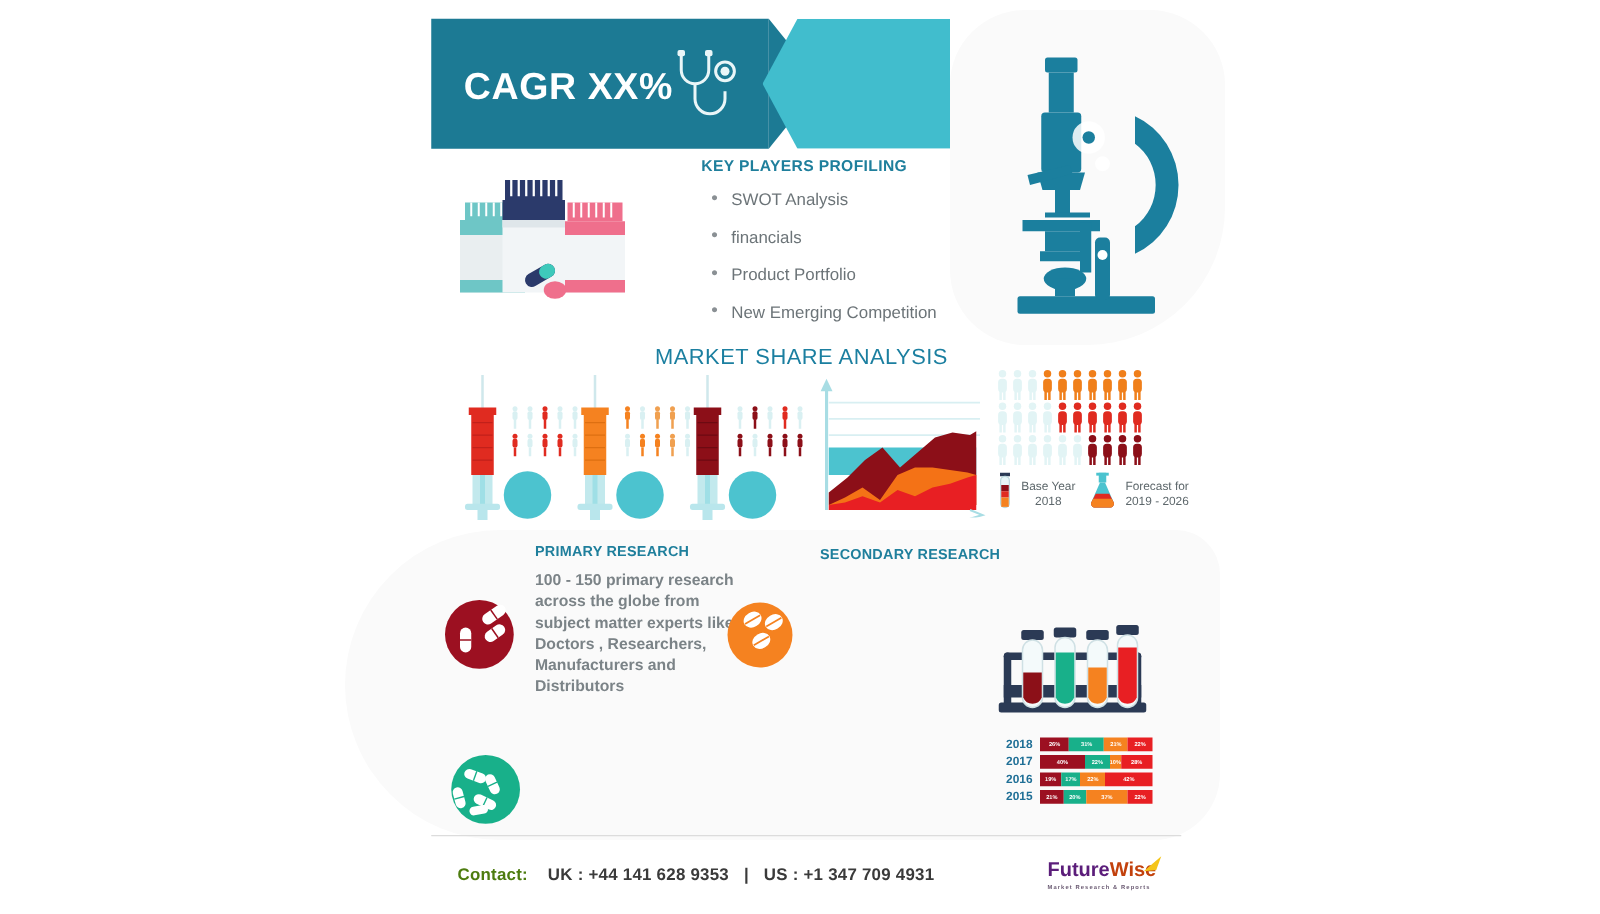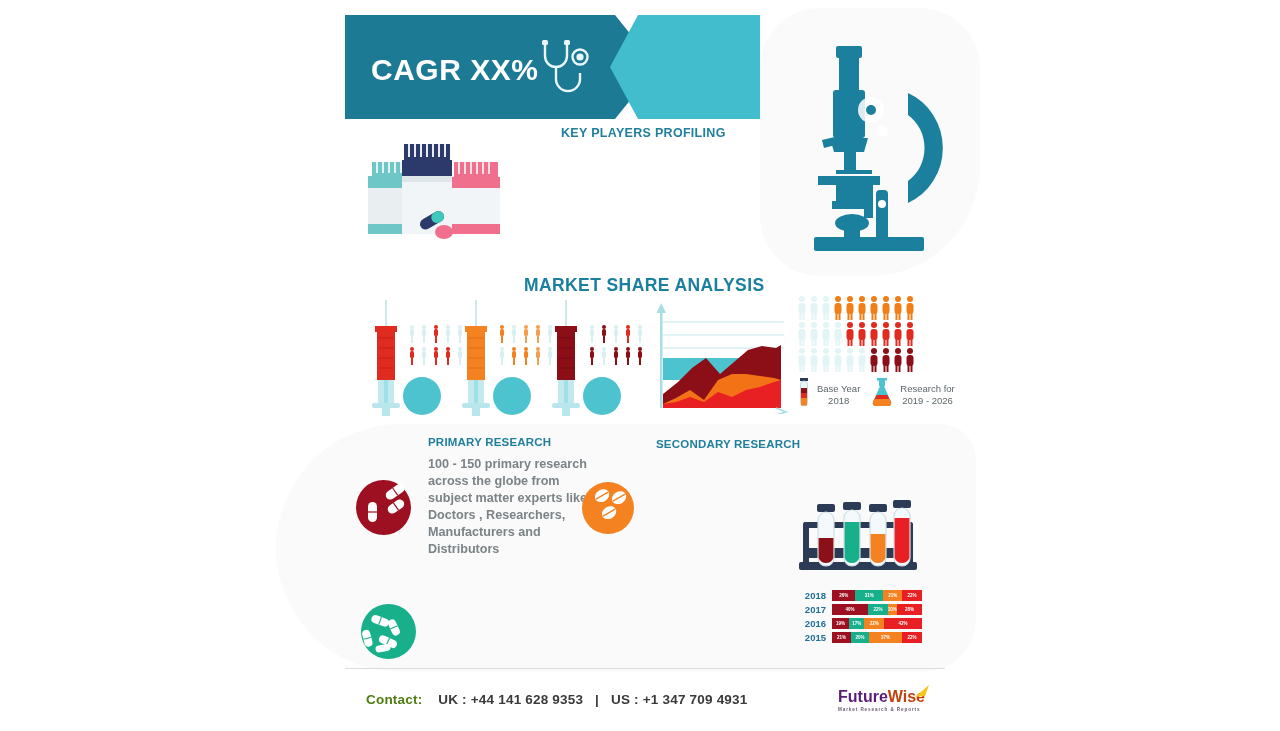--- a/index.html
+++ b/index.html
@@ -23,21 +23,21 @@
   .kp{position:absolute;left:561px;top:126px;width:260px;}
   .kp h3{margin:0 0 12px 0;font-size:12.5px;font-weight:bold;color:#1f7f9c;letter-spacing:.3px;}
   .kp ul{margin:0;padding:0 0 0 24px;list-style:none;}
   .kp li{position:relative;font-size:13.5px;color:#6c7478;margin-bottom:15px;font-weight:500;}
   .kp li:before{content:"•";position:absolute;left:-16px;top:-2px;color:#8a9094;font-size:15px;}
 
   .pills-img{position:absolute;left:360px;top:140px;}
   .micro{position:absolute;left:808px;top:18px;}
 
   
-  .msa-title{position:absolute;left:524px;top:275px;font-size:17.5px;font-weight:bold;color:#1b7fa0;letter-spacing:.4px;text-align:right;}
+  .msa-title{position:absolute;left:524px;top:275px;font-size:17.5px;font-weight:normal;color:#1b7fa0;letter-spacing:.4px;text-align:right;}
   .syr-block{position:absolute;left:362px;top:300px;}
   .area-chart{position:absolute;left:652px;top:302px;}
   .people-block{position:absolute;left:797px;top:296px;}
   .legend{position:absolute;left:797px;top:378px;display:flex;align-items:center;gap:6px;}
   .legend .lt{font-size:9.5px;color:#5d676b;line-height:1.25;text-align:center;font-weight:500;}
 
   
   .sect{position:absolute;}
   .sect h4{margin:0 0 8px 0;font-size:11.5px;font-weight:bold;color:#1f7f9c;letter-spacing:.2px;}
   .sect p{margin:0;font-size:12.6px;color:#7b8387;line-height:1.35;font-weight:bold;}
@@ -139,20 +139,26 @@
       <g transform="translate(58,82) rotate(-30)">
         <rect x="0" y="0" width="26" height="11" rx="5.5" fill="#2b3a6b"></rect>
         <rect x="13" y="0" width="13" height="11" rx="5.5" fill="#3ec9bb"></rect>
       </g>
       <ellipse cx="84" cy="92" rx="9" ry="7" fill="#ef6f8c"></ellipse>
     </svg>
   </div>
 
   <div class="kp">
     <h3>KEY PLAYERS PROFILING</h3>
+    <ul>
+      <li>SWOT Analysis</li>
+      <li>financials</li>
+      <li>Product Portfolio</li>
+      <li>New Emerging Competition</li>
+    </ul>
   </div>
 
   <div class="micro">
     <svg width="160" height="250" viewBox="0 0 160 250">
       <g fill="#1b7f9e">
         <path d="M100 75 a58 60 0 0 1 0 110 l0 -22 a38 40 0 0 0 0 -66 z"></path>
         <rect x="28" y="28" width="26" height="12" rx="2"></rect>
         <rect x="31" y="40" width="20" height="32"></rect>
         <rect x="25" y="72" width="32" height="48" rx="3"></rect>
         <path d="M22 120 h38 l-4 14 h-30 z"></path>
@@ -639,21 +645,21 @@
     <span style="margin-left:4px;">
       <svg width="24" height="30" viewBox="0 0 24 30">
         <rect x="9" y="0" width="6" height="8" fill="#4cc3cf"></rect>
         <rect x="7" y="0" width="10" height="2.5" fill="#4cc3cf"></rect>
         <path d="M10 8 L3 24 a3 3 0 0 0 3 4 h12 a3 3 0 0 0 3 -4 L14 8 Z" fill="#4cc3cf"></path>
         <path d="M6.6 17 L3 24 a3 3 0 0 0 3 4 h12 a3 3 0 0 0 3 -4 l-3.6 -7 Z" fill="#e02b20"></path>
         <path d="M4.6 21 L3 24 a3 3 0 0 0 3 4 h12 a3 3 0 0 0 3 -4 l-1.6 -3 Z" fill="#f58220"></path>
       </svg>
     </span>
     <span class="lt">
-      <span>Research for</span><br>
+      <span>Forecast for</span><br>
       <span>2019 - 2026</span>
     </span>
   </div>
 
   <div class="ic ic-primary">
     <svg width="55" height="55" viewBox="0 0 55 55">
       <g transform="translate(28,14) rotate(-35)">
           <rect x="0" y="0" width="21" height="9" rx="4.5" fill="#fff"></rect>
           <line x1="10.5" y1="0" x2="10.5" y2="9" stroke="#9c1021" stroke-width="1.2"></line>
         </g>

